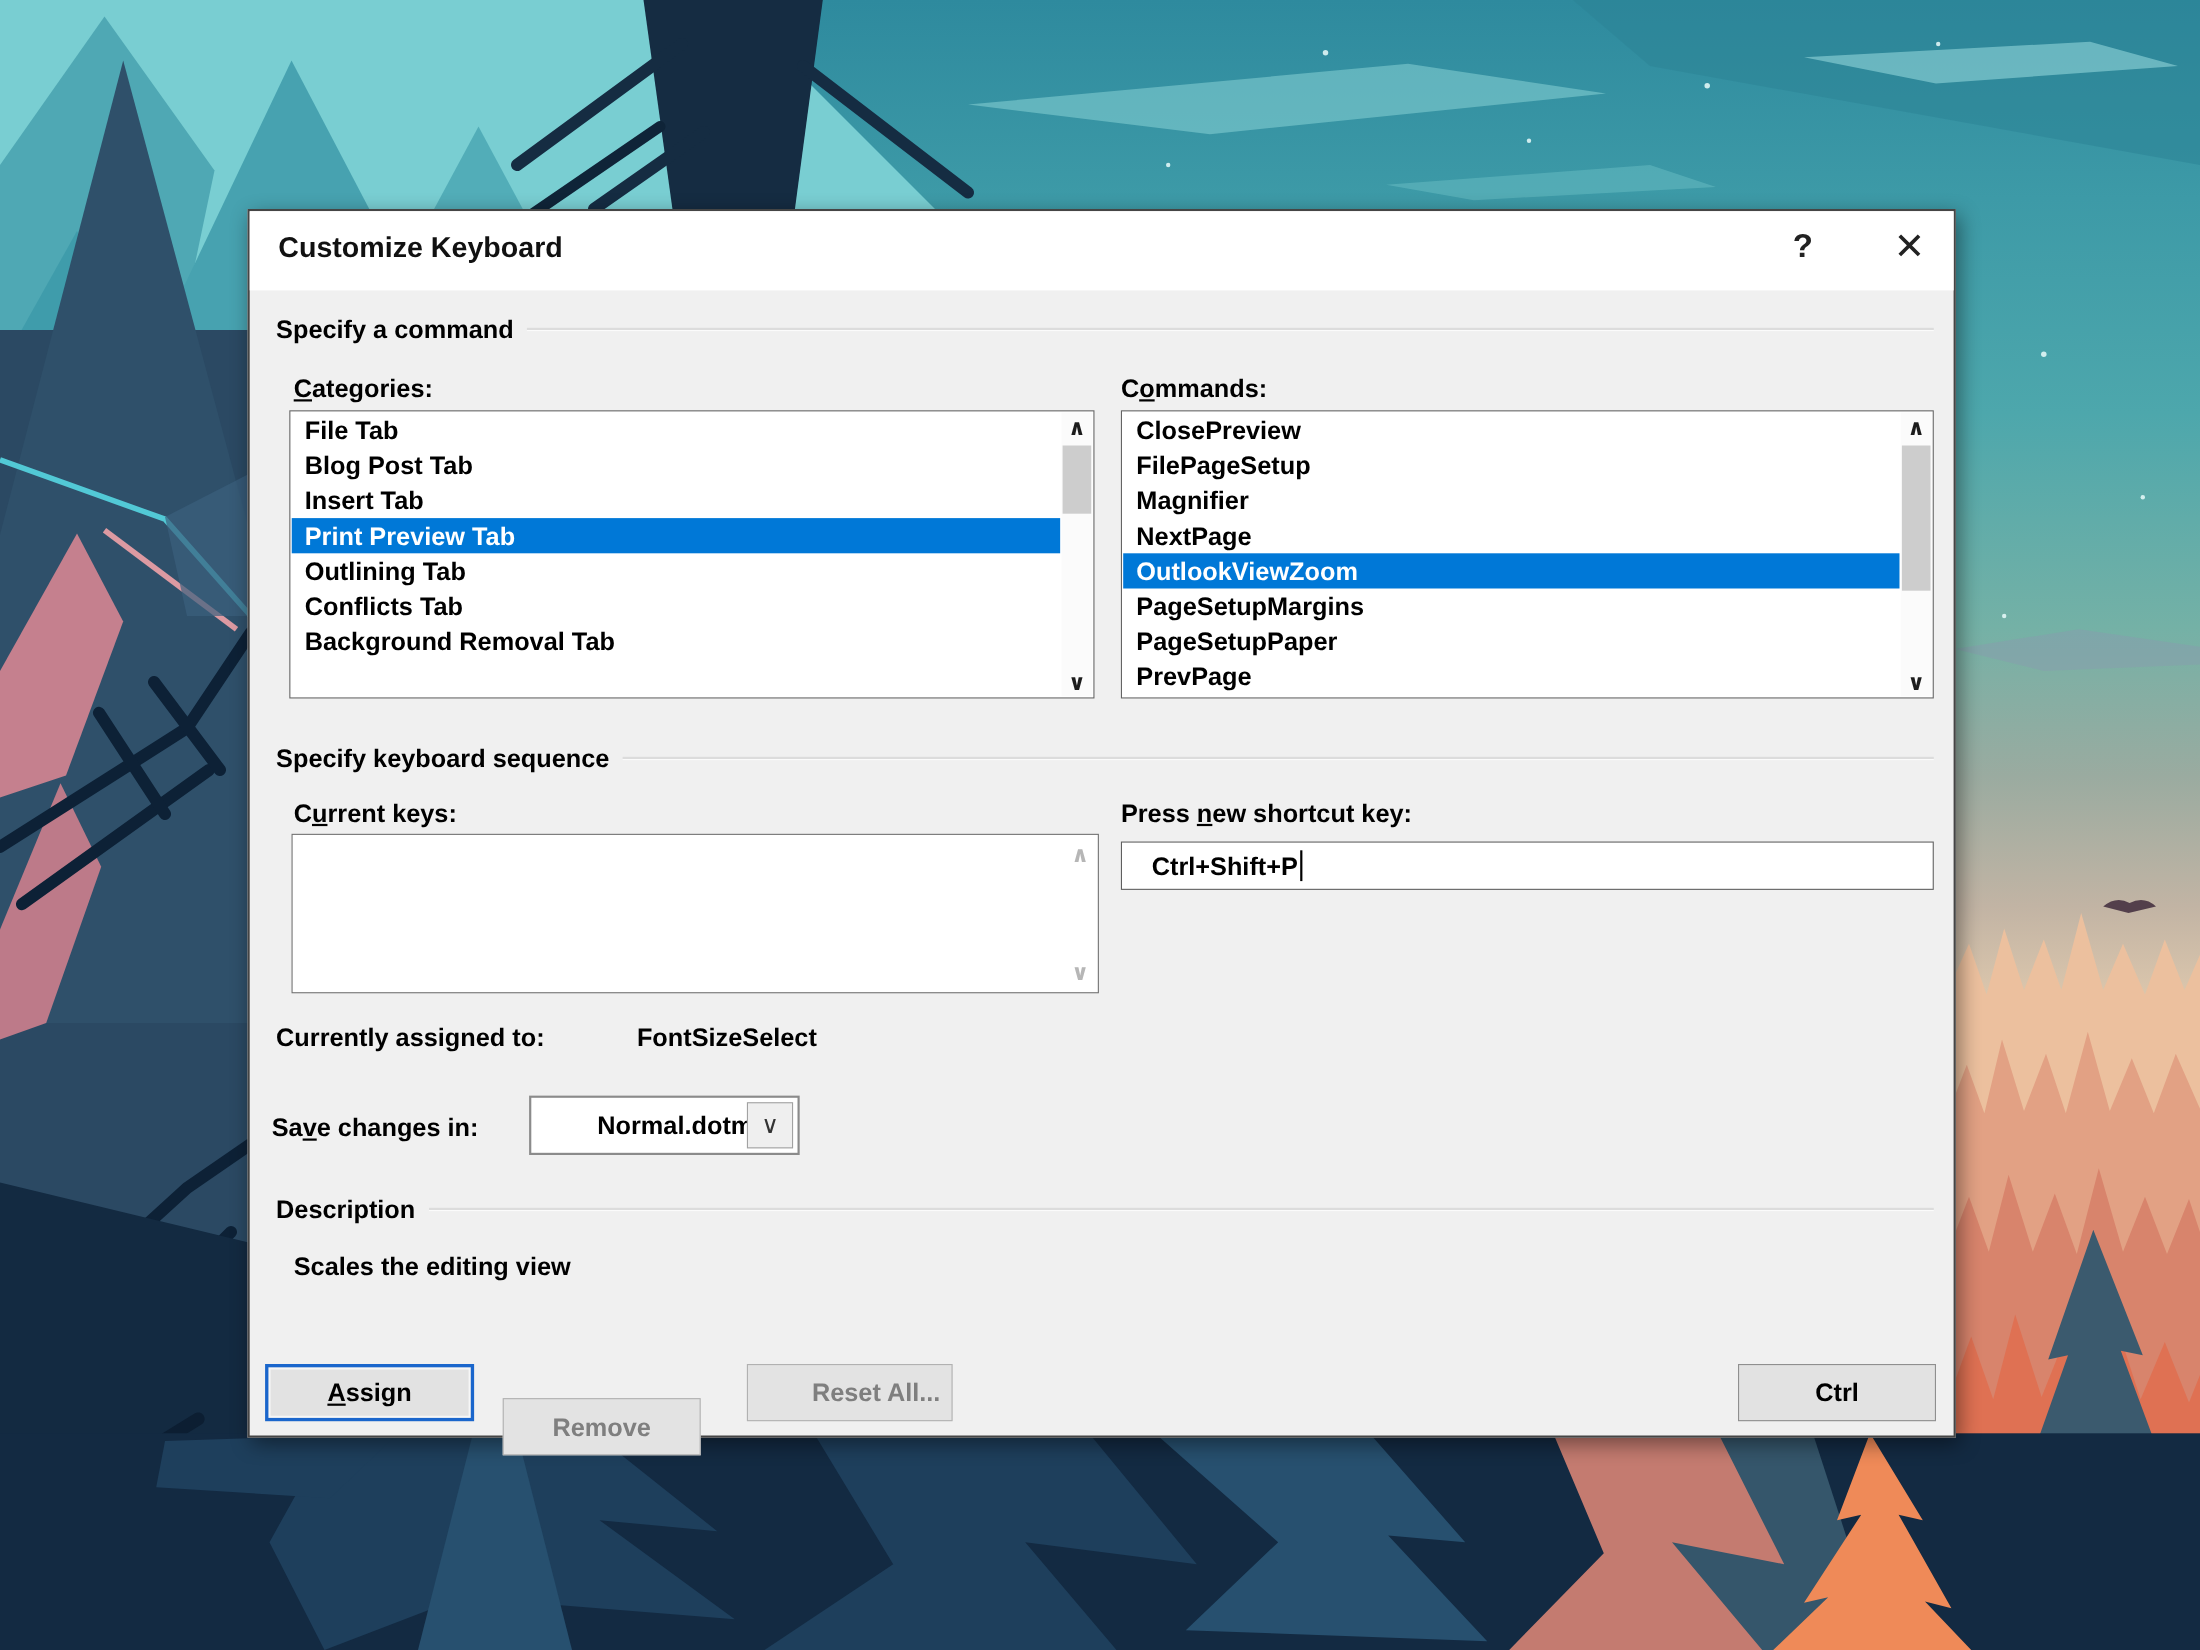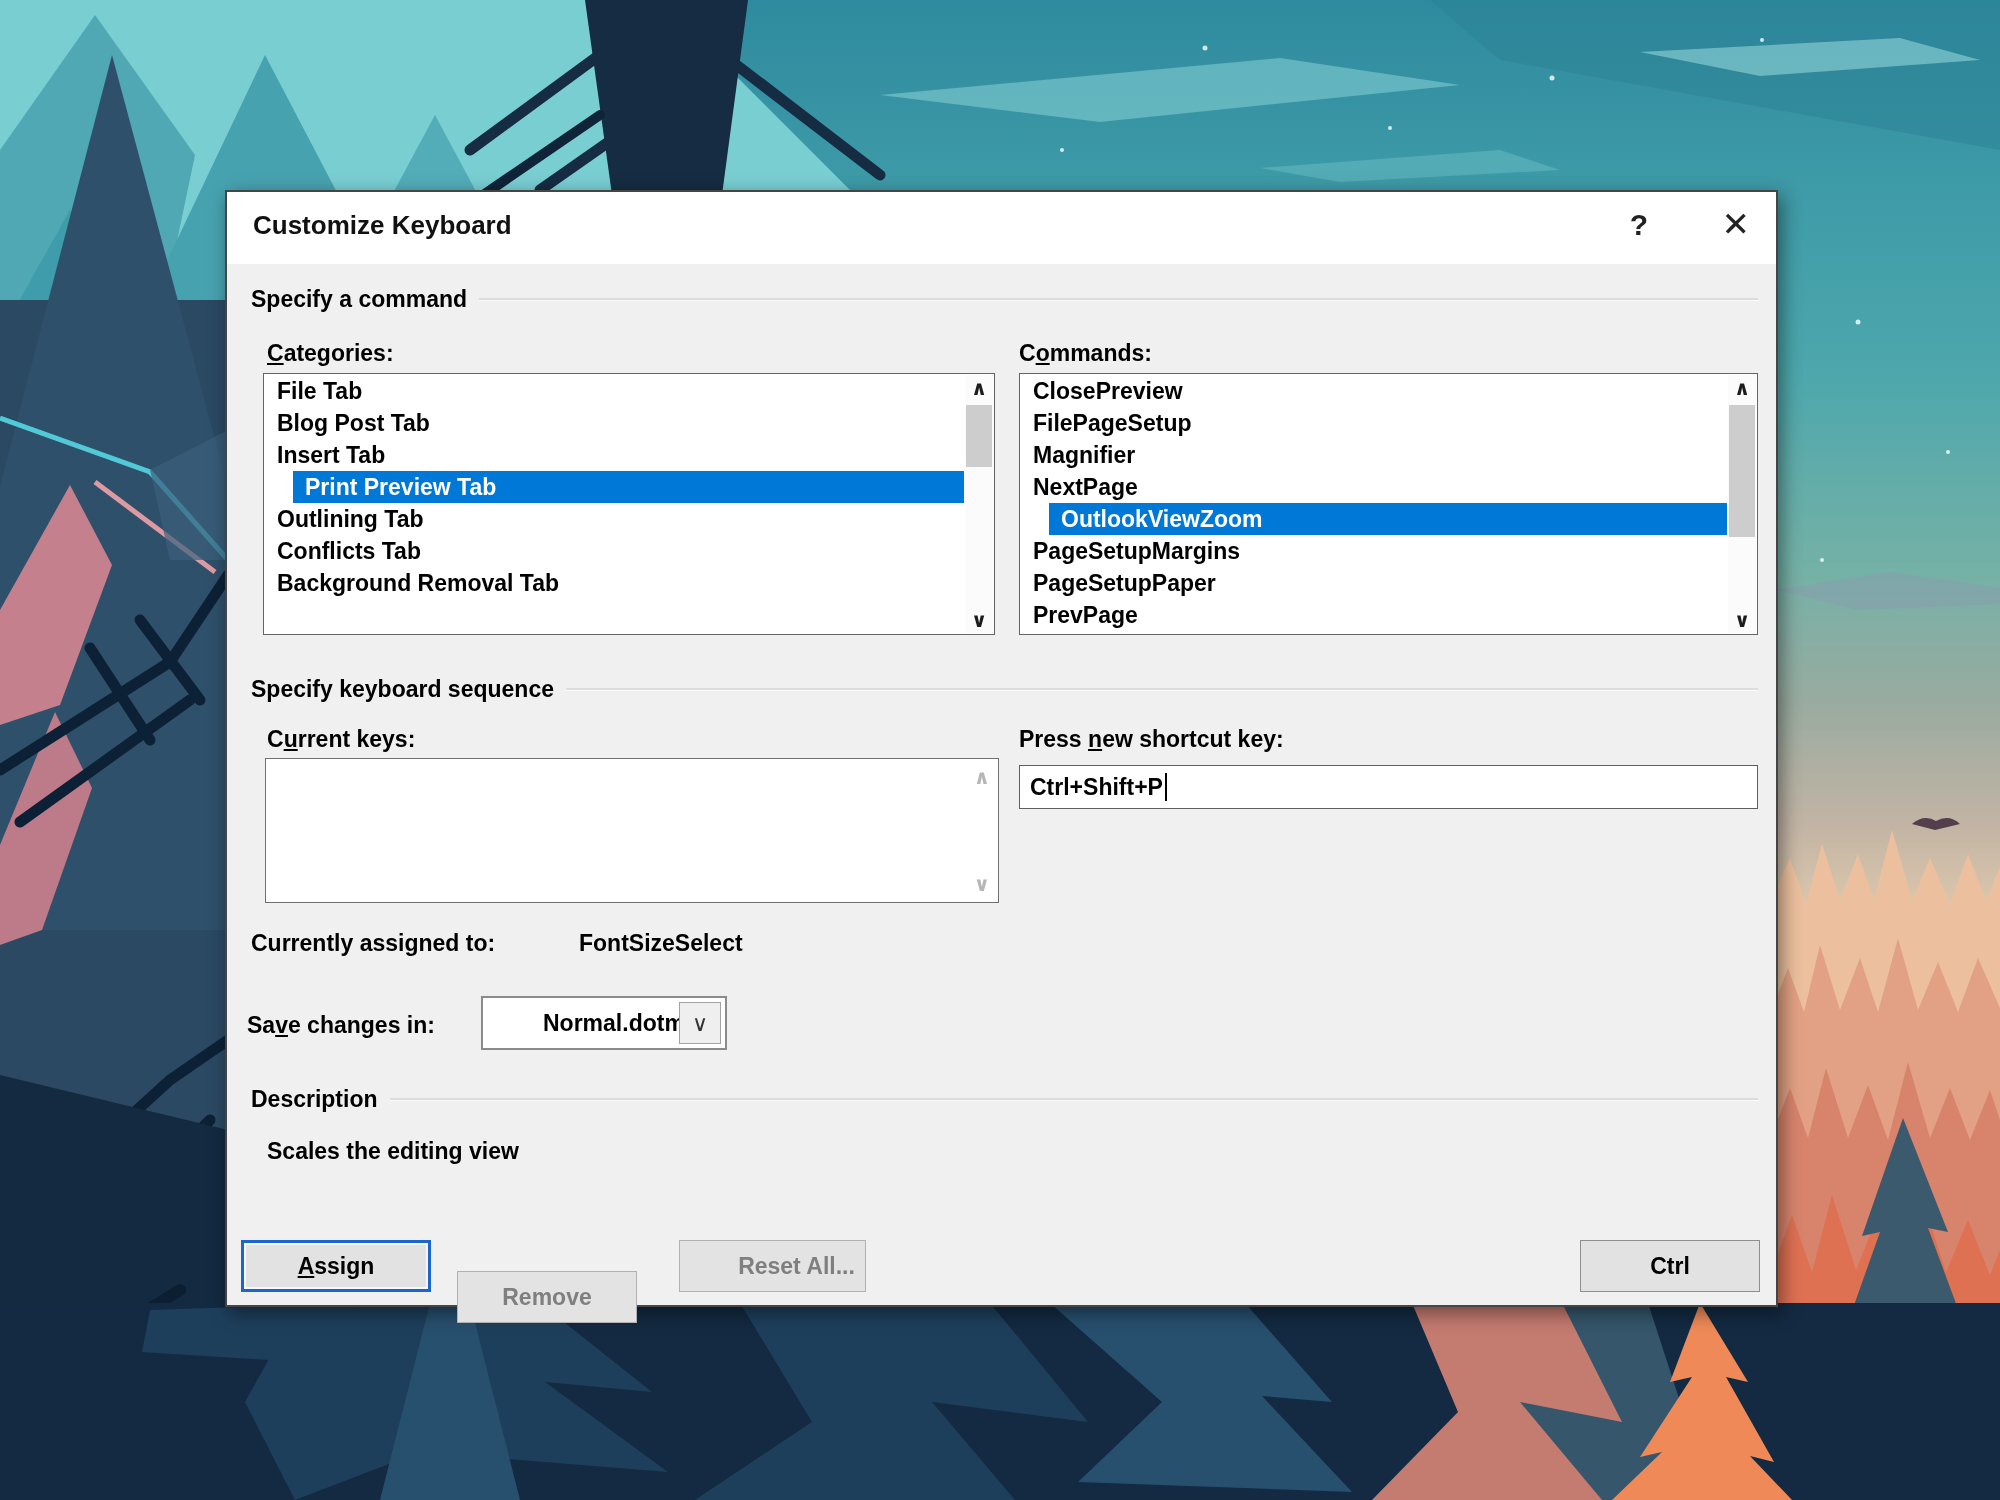--- a/index.html
+++ b/index.html
@@ -24,33 +24,33 @@
   .group-row{position:absolute;left:24px;right:18px;display:flex;align-items:center;gap:12px;
     font-size:23px;font-weight:bold;color:#000;}
   .rule{flex:1;height:0;border-top:2px solid #dcdcdc;border-bottom:1px solid #fbfbfb;}
 
   .lbl{position:absolute;font-size:23px;font-weight:bold;color:#000;white-space:nowrap;}
   .ak{text-decoration:underline;}
 
   .listbox{position:absolute;background:#fff;border:1px solid #646464;box-sizing:border-box;}
   .list-item{height:32px;line-height:32px;padding-left:12px;font-size:23px;font-weight:bold;
     color:#000;white-space:nowrap;overflow:hidden;}
-  .list-item.selected{background:#0078d7;color:#fff;margin-left:28px;}
+  .list-item.selected{background:#0078d7;color:#fff;}
   .vscroll{position:absolute;top:1px;right:1px;bottom:1px;width:28px;background:#fbfbfb;}
   .sarrow{position:absolute;left:0;width:28px;height:26px;display:flex;align-items:center;
     justify-content:center;font-size:20px;font-weight:bold;color:#1c1c1c;font-family:"DejaVu Sans",sans-serif;}
   .sarrow.up{top:0;}
   .sarrow.down{bottom:0;}
   .sthumb{position:absolute;left:1px;right:1px;background:#cdcdcd;}
 
   .keysbox{position:absolute;background:#fff;border:1px solid #707070;box-sizing:border-box;}
   .faint{position:absolute;right:8px;font-size:20px;font-weight:bold;color:#b6b6b6;font-family:"DejaVu Sans",sans-serif;}
 
   .textinput{position:absolute;background:#fff;border:1px solid #5f5f5f;box-sizing:border-box;
-    display:flex;align-items:center;padding-left:10px;font-size:23px;font-weight:bold;color:#000;}
+    display:flex;align-items:center;padding-left:27px;font-size:23px;font-weight:bold;color:#000;}
   .caret{display:inline-block;width:2px;height:28px;background:#000;margin-left:2px;}
 
   .combo{position:absolute;left:254px;top:804px;width:246px;height:54px;background:#fff;
     border:2px solid #8b8b8b;box-sizing:border-box;}
   .combo-text{position:absolute;left:16px;top:0;bottom:0;display:flex;align-items:center;
     font-size:23px;font-weight:bold;color:#000;margin-left:44px;}
   .combo-btn{position:absolute;right:4px;top:4px;bottom:4px;width:42px;background:#efefef;
     border:1px solid #a2a2a2;display:flex;align-items:center;justify-content:center;
     font-size:22px;color:#333;font-family:"DejaVu Sans",sans-serif;box-sizing:border-box;}
 

